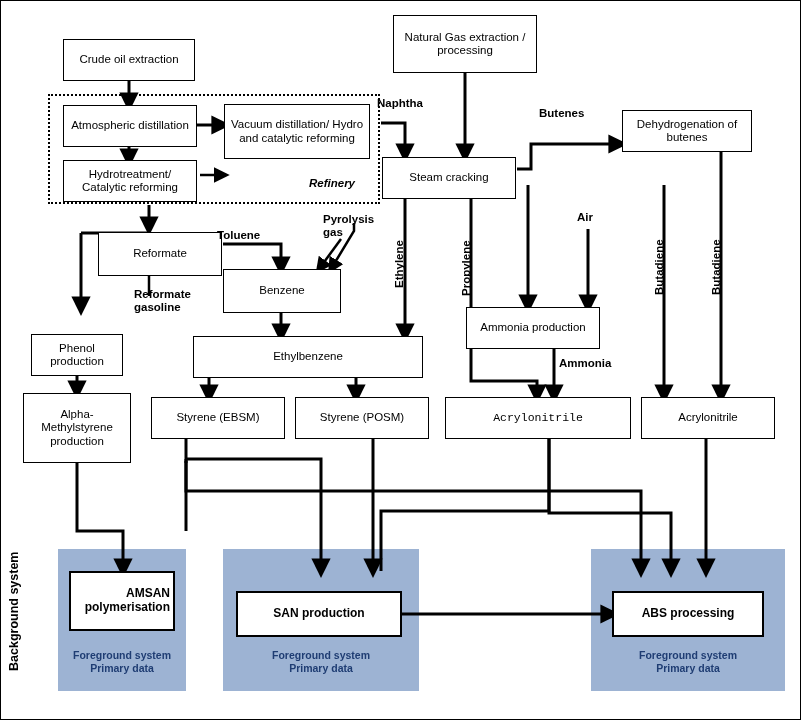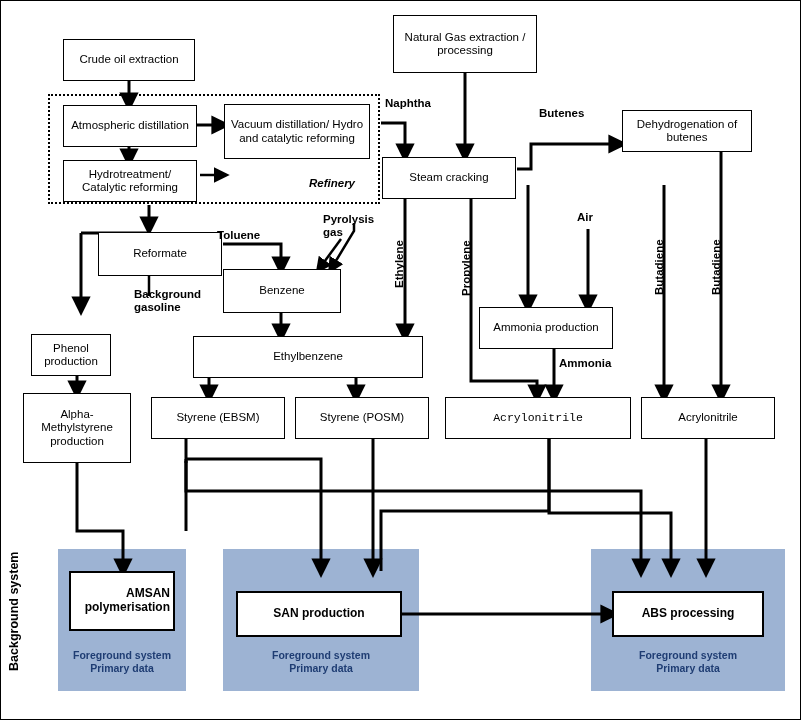--- a/index.html
+++ b/index.html
@@ -191,39 +191,39 @@
   <div class="box" style="left:62px;top:104px;width:134px;height:39px;">Atmospheric distillation</div>
   <div class="box" style="left:62px;top:159px;width:134px;height:39px;">Hydrotreatment/ Catalytic  reforming</div>
   <div class="box" style="left:223px;top:103px;width:146px;height:55px;">Vacuum distillation/ Hydro and catalytic reforming</div>
 
   <div class="box" style="left:381px;top:156px;width:134px;height:29px;">Steam cracking</div>
   <div class="box" style="left:621px;top:109px;width:130px;height:36px;">Dehydrogenation of butenes</div>
 
   <div class="box" style="left:97px;top:231px;width:124px;height:44px;">Reformate</div>
   <div class="box" style="left:222px;top:268px;width:118px;height:44px;">Benzene</div>
 
-  <div class="box" style="left:478px;top:306px;width:134px;height:35px;">Ammonia production</div>
-  <div class="box" style="left:30px;top:333px;width:80px;height:35px;">Phenol production</div>
+  <div class="box" style="left:465px;top:306px;width:134px;height:35px;">Ammonia production</div>
+  <div class="box" style="left:30px;top:333px;width:92px;height:35px;">Phenol production</div>
   <div class="box" style="left:192px;top:335px;width:230px;height:33px;">Ethylbenzene</div>
 
   <div class="box" style="left:22px;top:392px;width:108px;height:70px;">Alpha-Methylstyrene production</div>
   <div class="box" style="left:150px;top:396px;width:134px;height:37px;">Styrene (EBSM)</div>
   <div class="box" style="left:294px;top:396px;width:134px;height:37px;">Styrene (POSM)</div>
   <div class="box" style="left:444px;top:396px;width:186px;height:37px;font-family:Liberation Mono, monospace;">Acrylonitrile</div>
   <div class="box" style="left:640px;top:396px;width:134px;height:37px;">Acrylonitrile</div>
 
   <div class="box thick" style="left:68px;top:570px;width:106px;height:60px;font-size:12px;font-weight:bold;">AMSAN polymerisation</div>
   <div class="box thick" style="left:235px;top:590px;width:166px;height:46px;font-size:12px;font-weight:bold;">SAN production</div>
   <div class="box thick" style="left:611px;top:590px;width:152px;height:46px;font-size:12px;font-weight:bold;">ABS processing</div>
 
-  <div class="label" style="left:384px;top:96px;">Naphtha</div>
+  <div class="label" style="left:376px;top:96px;">Naphtha</div>
   <div class="label" style="left:538px;top:106px;">Butenes</div>
   <div class="label" style="left:216px;top:228px;">Toluene</div>
   <div class="label" style="left:322px;top:212px;width:52px;text-align:left;">Pyrolysis gas</div>
   <div class="label vert" style="left:392px;top:224px;height:78px;">Ethylene</div>
   <div class="label vert" style="left:459px;top:224px;height:86px;">Propylene</div>
   <div class="label" style="left:576px;top:210px;">Air</div>
   <div class="label vert" style="left:652px;top:222px;height:88px;">Butadiene</div>
   <div class="label vert" style="left:709px;top:222px;height:88px;">Butadiene</div>
-  <div class="label" style="left:133px;top:287px;width:100px;text-align:left;">Background gasoline</div>
+  <div class="label" style="left:133px;top:287px;width:100px;text-align:left;">Reformate gasoline</div>
   <div class="label" style="left:558px;top:356px;">Ammonia</div>
 
 </div>
 
 </body></html>

